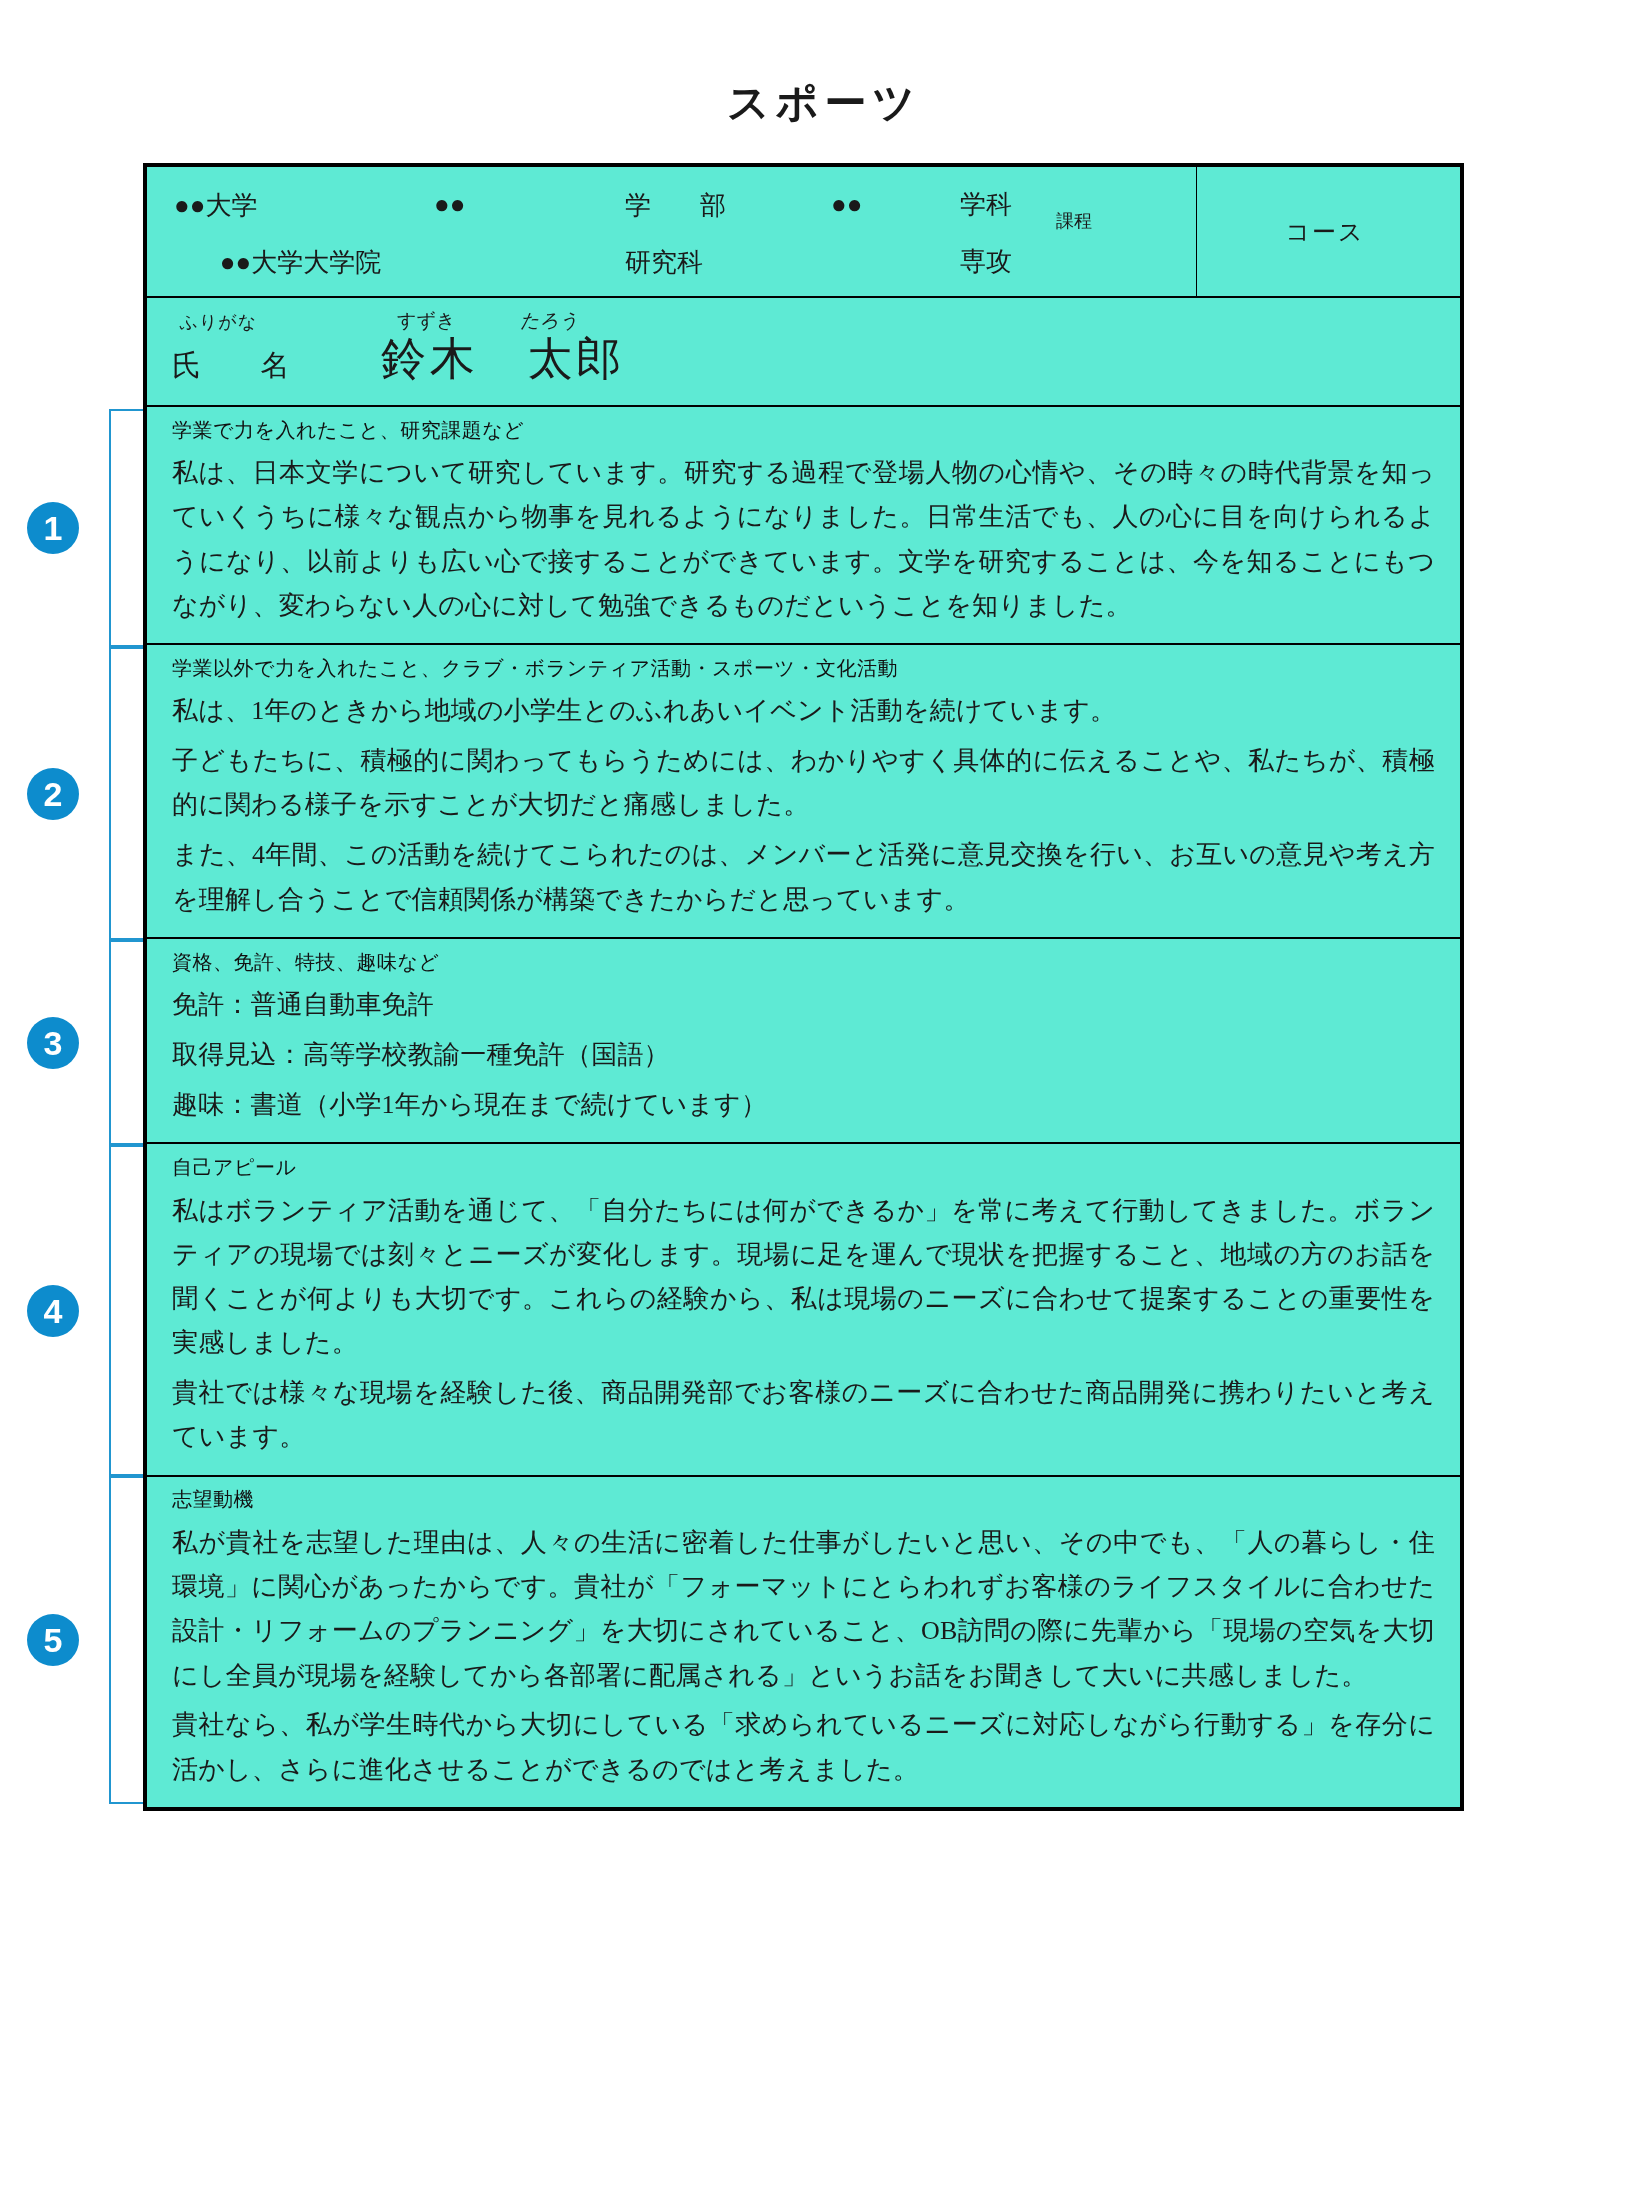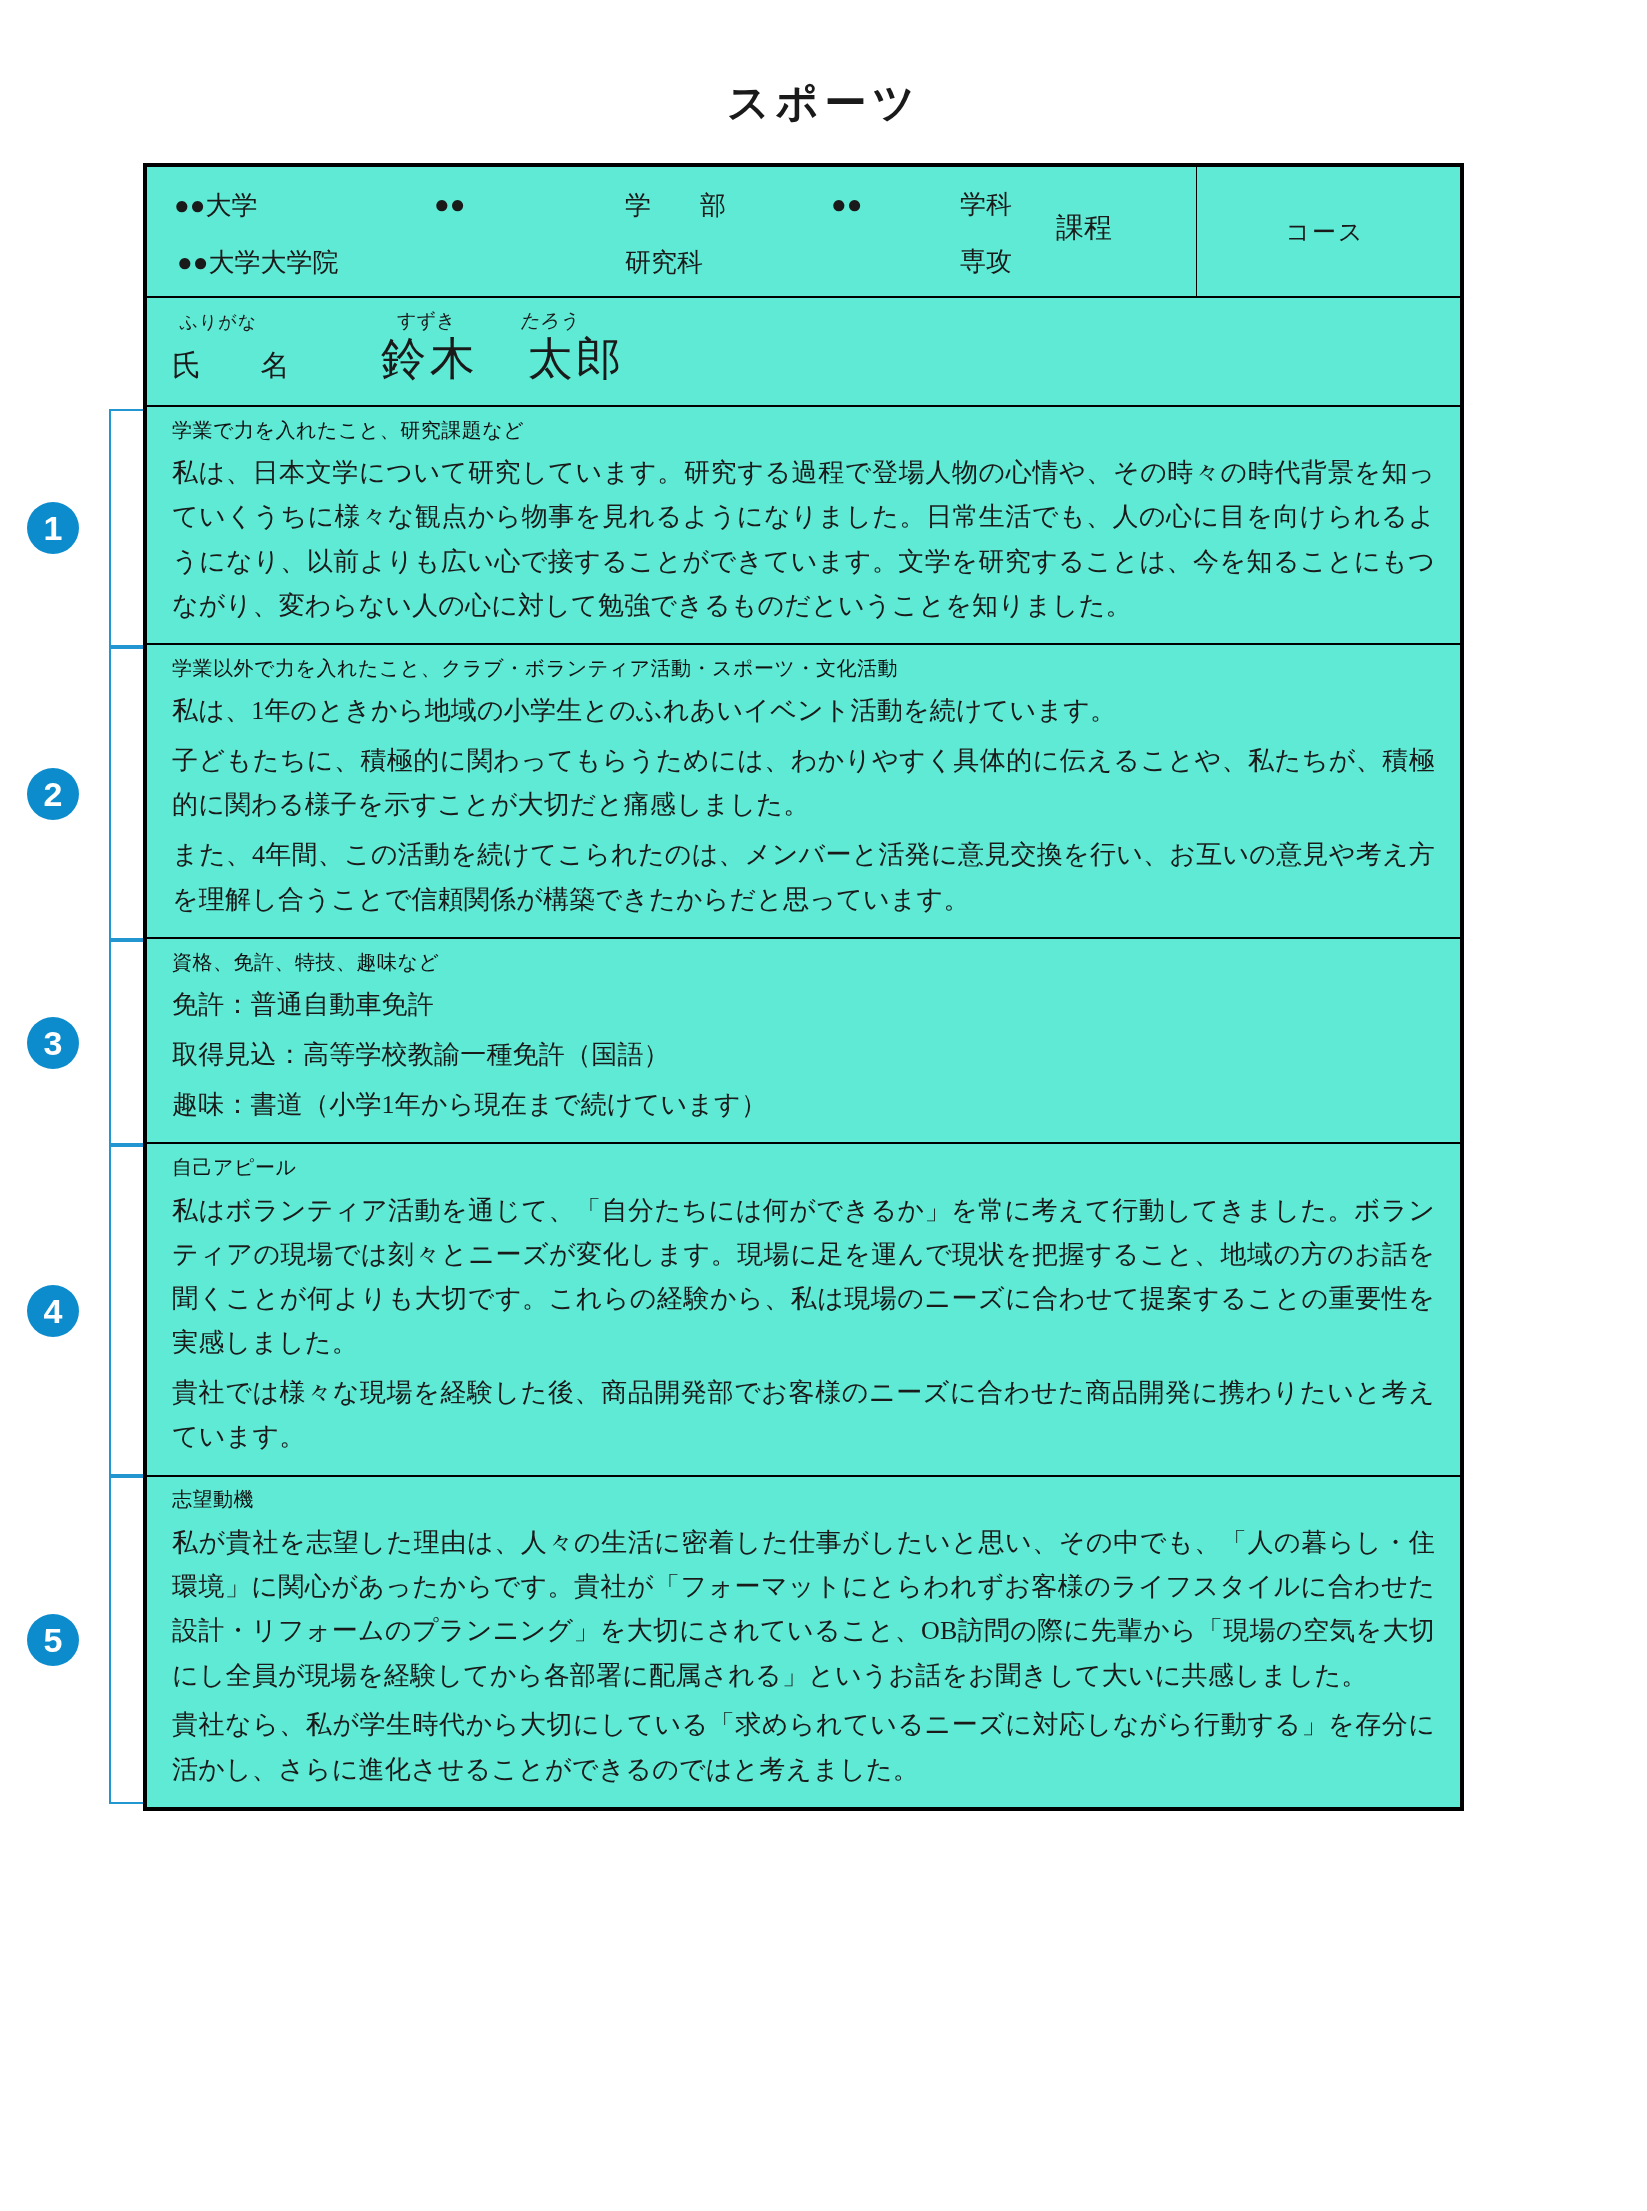--- a/index.html
+++ b/index.html
@@ -91,21 +91,21 @@
     display: flex;
     align-items: center;
     font-size: 26px;
   }
   .cell-univ   { width: 287px; padding-left: 27px; box-sizing: border-box; }
   .cell-dot1   { width: 191px; }
   .cell-fac    { width: 206px; letter-spacing: 11.5px; }
   .cell-dot2   { width: 129px; }
   .cell-dept   { width: 191px; }
 
-  .cell-grad   { width: 287px; padding-left: 30px; box-sizing: border-box; }
+  .cell-grad   { width: 287px; padding-left: 20px; box-sizing: border-box; text-align: center; }
   .cell-gap1   { width: 191px; }
   .cell-res    { width: 206px; }
   .cell-gap2   { width: 129px; }
   .cell-major  { width: 191px; }
 
   .stack-sub {
     font-size: 26px;
     line-height: 1.0;
   }
 
@@ -231,21 +231,21 @@
         </div>
 
         <div class="school-row-2">
           <span class="cell-grad">●●大学大学院</span>
           <span class="cell-gap1"></span>
           <span class="cell-res">研究科</span>
           <span class="cell-gap2"></span>
           <span class="cell-major stack-sub">専攻</span>
         </div>
 
-        <span style="position:absolute; left:909px; top:42px; font-size:28px;">課程</span>
+        <span style="position:absolute; left:909px; top:42px; font-size:18px;">課程</span>
       </div>
 
       <div class="school-right">
         <span class="course-label">コース</span>
       </div>
     </div>
 
     <div class="name-block">
       <span class="furigana-label">ふりがな</span>
       <span class="name-label">氏　名</span>

